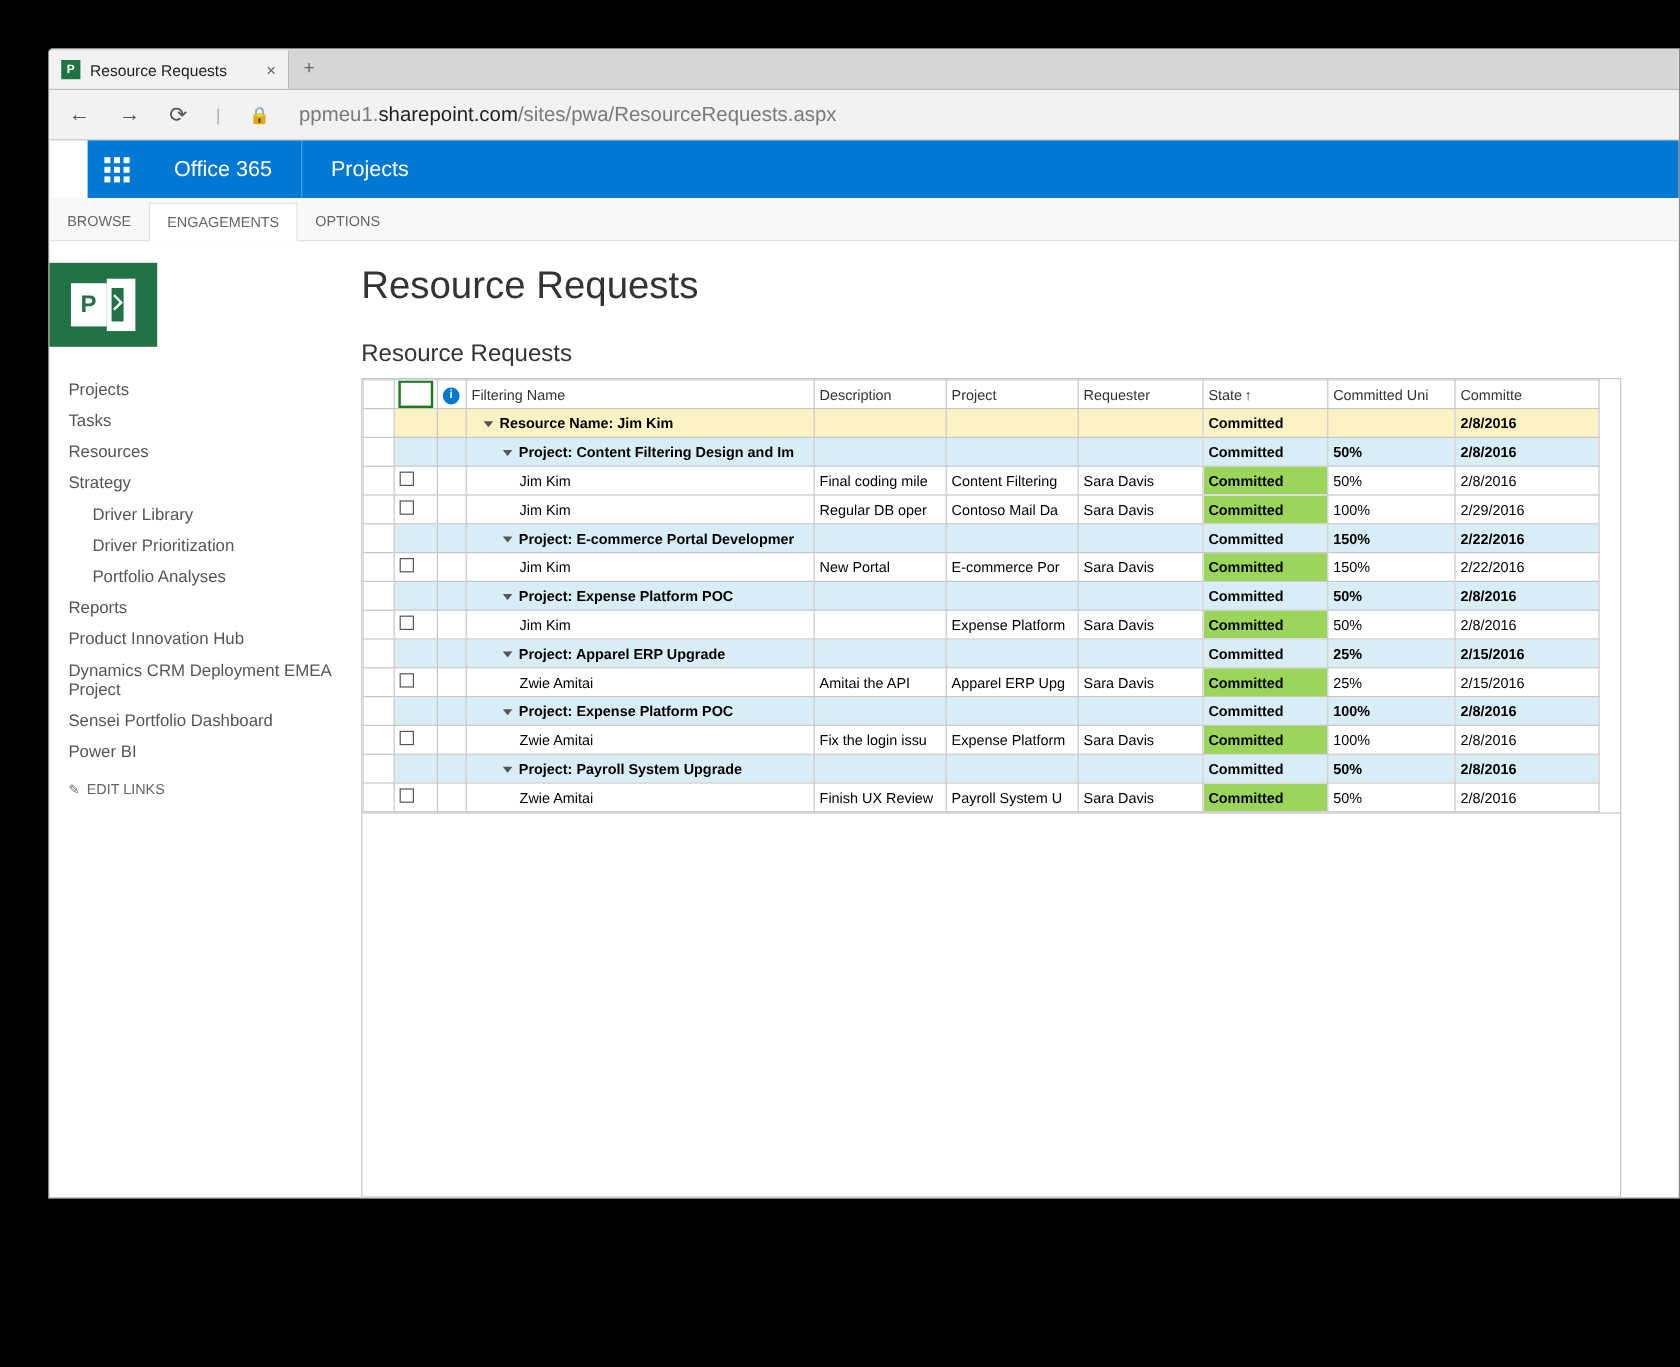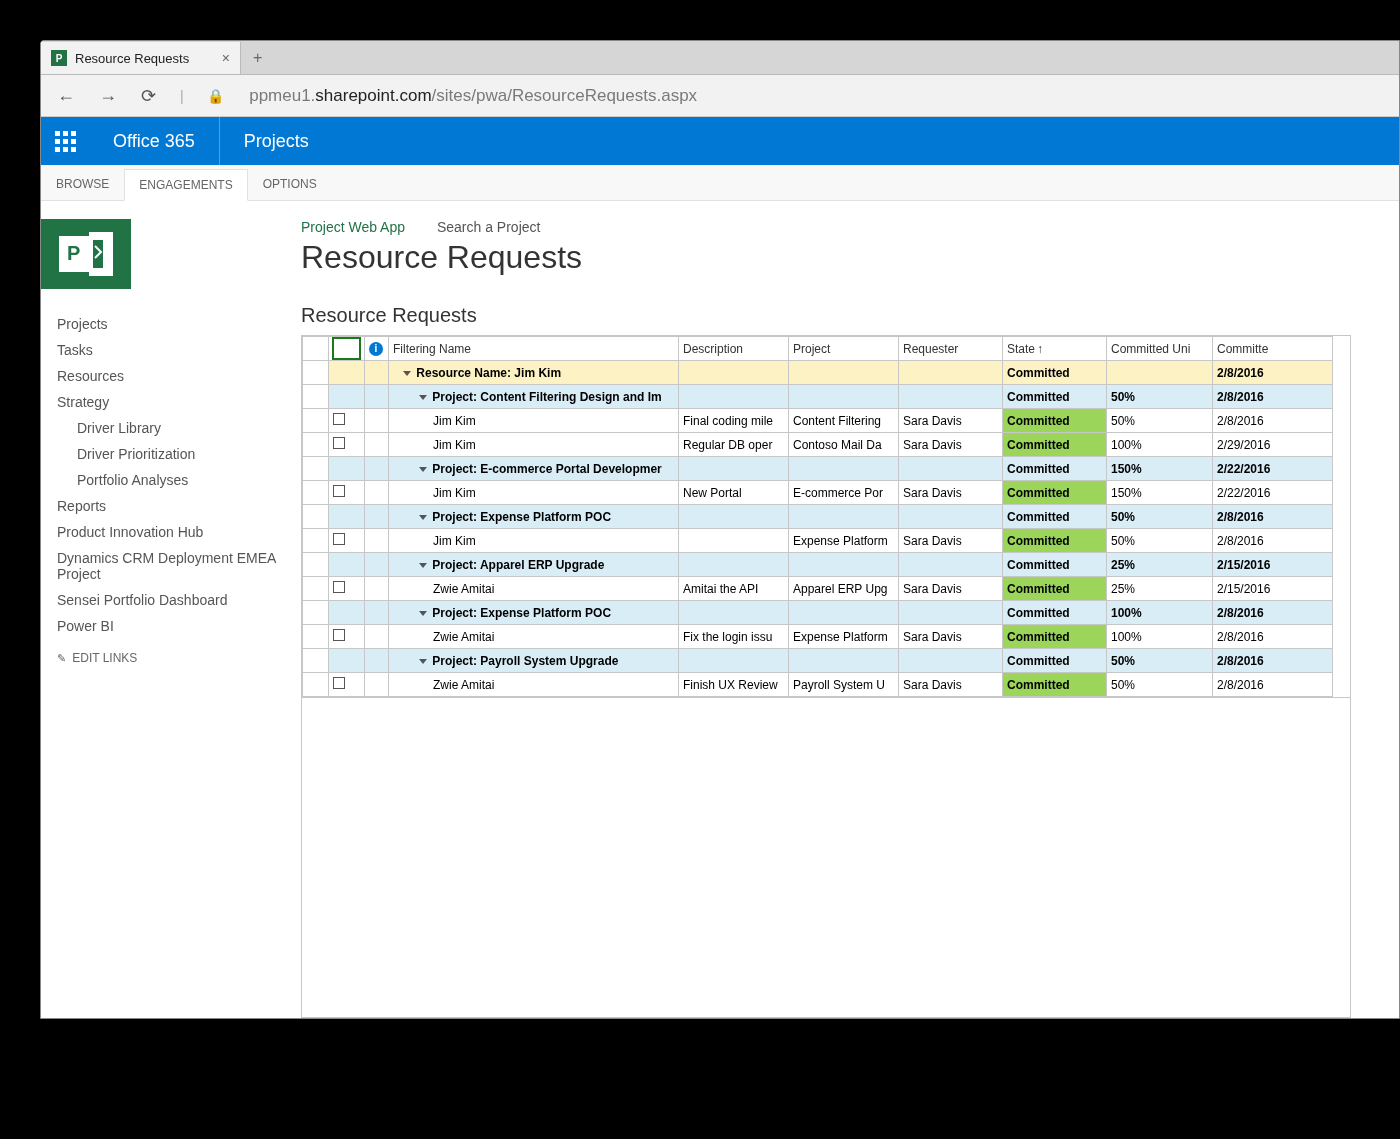--- a/index.html
+++ b/index.html
@@ -25,21 +25,21 @@
 .new-tab { padding:0 12px; font-size:16px; color:#666; height:32px; display:flex; align-items:center; }
 
 
 .navbar { height:42px; background:#f2f2f2; display:flex; align-items:center; padding:0 16px; gap:24px; border-bottom:1px solid #ccc; }
 .navbar .nav-icon { font-size:18px; color:#555; }
 .navbar .url { font-size:17px; color:#7a7a7a; }
 .navbar .url .host { color:#222; }
 .navbar .url .domain { color:#7a7a7a; }
 
 
-.suite { height:48px; background:#0078d4; display:flex; align-items:center; }
+.suite { height:48px; background:#0078d4; display:flex; align-items:center;margin-left:32px; }
 .waffle-icon { width:48px; height:48px; display:flex; align-items:center; justify-content:center; }
 .waffle { display:grid; grid-template-columns:repeat(3,5px); grid-template-rows:repeat(3,5px); gap:3px; }
 .waffle span { background:#fff; width:5px; height:5px; }
 .suite-title { color:#fff; font-size:18px; padding:0 24px; border-right:1px solid rgba(255,255,255,.3); height:48px; display:flex; align-items:center; }
 .suite-sub { color:#fff; font-size:18px; padding:0 24px; }
 
 
 .ribbon { display:flex; height:36px; border-bottom:1px solid #e1e1e1; background:#f8f8f8; align-items:flex-end; }
 .rtab { font-size:12px; color:#666; padding:8px 14px; border:1px solid transparent; }
 .rtab.active { background:#fff; border:1px solid #e1e1e1; border-bottom:1px solid #fff; margin-bottom:-1px; }
@@ -185,24 +185,20 @@
             <li>Sensei Portfolio Dashboard</li>
             <li>Power BI</li>
           </ul>
       <div class="edit-links">
         <span class="pencil-icon">✎</span>
         <span>EDIT LINKS</span>
       </div>
     </div>
 
     <div class="main">
-      <div class="breadcrumb">
-        <span class="bc-link">Project Web App</span>
-        <span class="bc-sec">Search a Project</span>
-      </div>
       <h1 class="page-title">Resource Requests</h1>
       <div class="section-label">Resource Requests</div>
 
       <div class="grid-wrap">
         <table class="grid">
           <colgroup>
             <col class="col-sel">
                 <col class="col-chk">
                 <col class="col-info">
             <col class="col-name">

